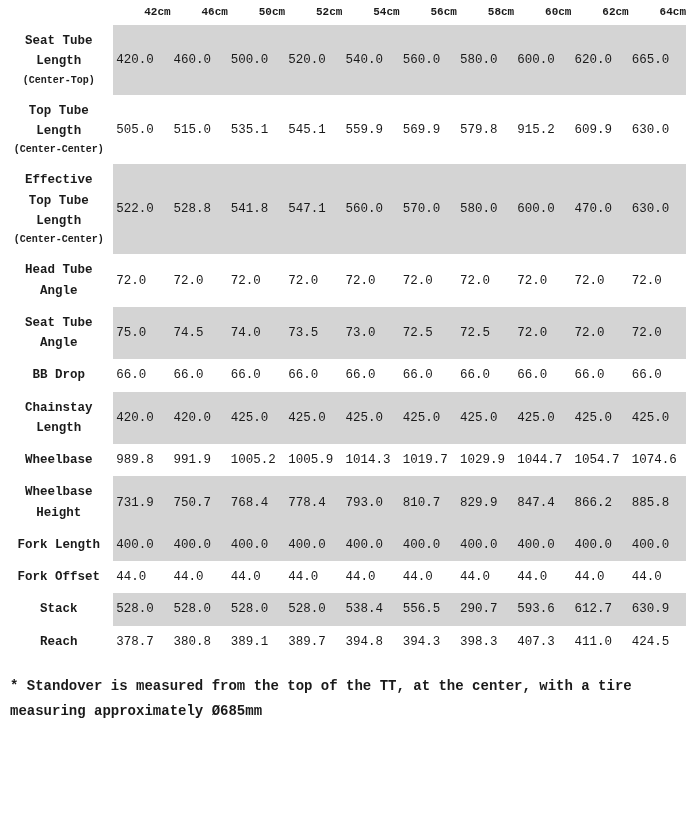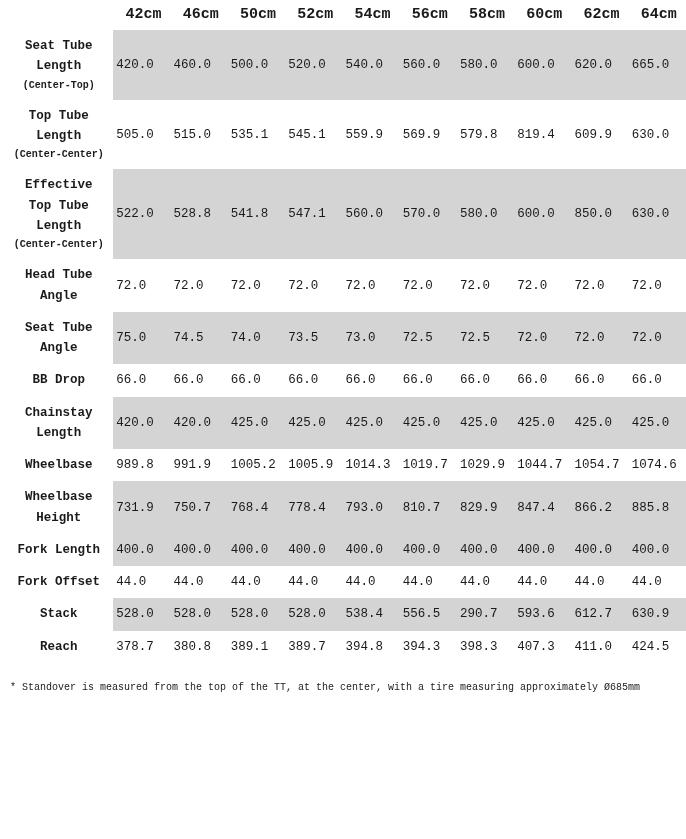--- a/index.html
+++ b/index.html
@@ -21,22 +21,22 @@
     border-collapse: collapse;
     table-layout: fixed;
   }
 
   #geometry-table col.label-col { width: 112px; }
   #geometry-table col.size-col  { width: 56.6px; }
 
   
   thead th {
     font-weight: bold;
-    font-size: 15px;
-    text-align: center;
+    font-size: 11px;
+    text-align: right;
     padding: 6px 0 7px 3px;
     vertical-align: bottom;
     letter-spacing: 0px;
     white-space: nowrap;
     background: #ffffff;
   }
   thead th.label-head {
     padding-left: 10px;
   }
 
@@ -66,26 +66,26 @@
     vertical-align: middle;
     padding: 6px 0 6px 3px;
     white-space: nowrap;
     line-height: 1.6;
   }
 
   tbody tr.shaded td.value { background: #d4d4d4; }
   tbody tr.plain  td.value { background: #ffffff; }
 
   #footnote {
-    font-size: 10px;
+    font-size: 14px;
     line-height: 1.78;
     padding: 16px 10px 0 10px;
     width: 640px;
     color: #1a1a1a;
-    font-weight: normal;
+    font-weight: bold;
   }
 </style>
 </head>
 <body>
 
 <table id="geometry-table">
   <colgroup>
       <col class="label-col">
       <col class="size-col">
       <col class="size-col">
@@ -129,35 +129,35 @@
       </tr>
       <tr class="plain">
         <th class="row-label"><span>Top Tube Length</span><span class="sub">(Center-Center)</span></th>
         <td class="value">505.0</td>
         <td class="value">515.0</td>
         <td class="value">535.1</td>
         <td class="value">545.1</td>
         <td class="value">559.9</td>
         <td class="value">569.9</td>
         <td class="value">579.8</td>
-        <td class="value">819.4</td>
+        <td class="value">915.2</td>
         <td class="value">609.9</td>
         <td class="value">630.0</td>
       </tr>
       <tr class="shaded">
         <th class="row-label"><span>Effective Top Tube Length</span><span class="sub">(Center-Center)</span></th>
         <td class="value">522.0</td>
         <td class="value">528.8</td>
         <td class="value">541.8</td>
         <td class="value">547.1</td>
         <td class="value">560.0</td>
         <td class="value">570.0</td>
         <td class="value">580.0</td>
         <td class="value">600.0</td>
-        <td class="value">850.0</td>
+        <td class="value">470.0</td>
         <td class="value">630.0</td>
       </tr>
       <tr class="plain">
         <th class="row-label"><span>Head Tube Angle</span></th>
         <td class="value">72.0</td>
         <td class="value">72.0</td>
         <td class="value">72.0</td>
         <td class="value">72.0</td>
         <td class="value">72.0</td>
         <td class="value">72.0</td>

